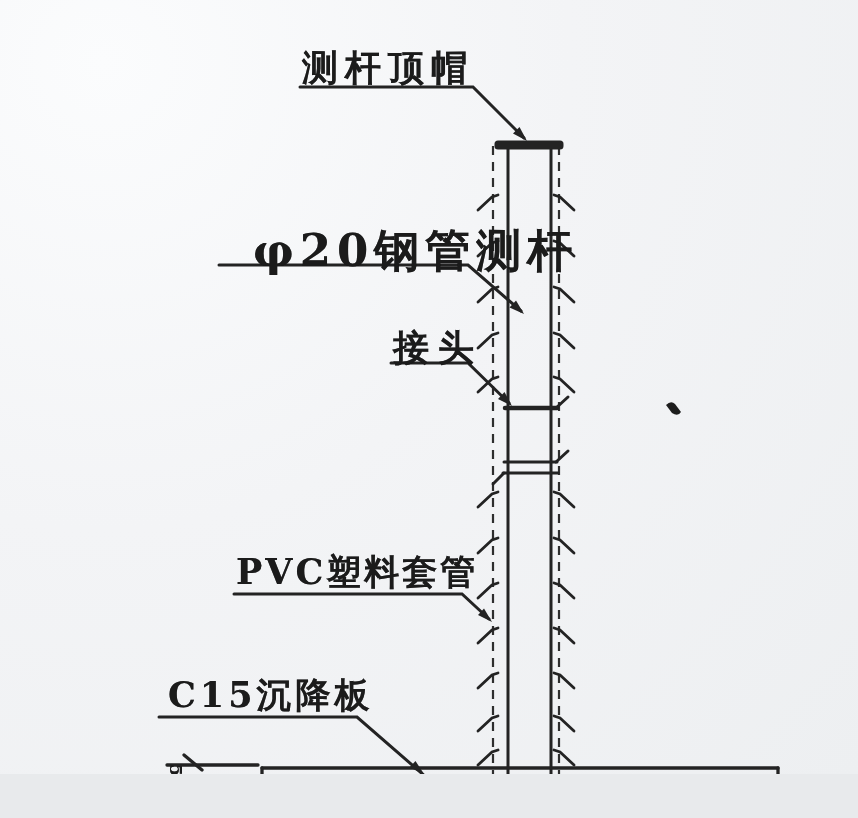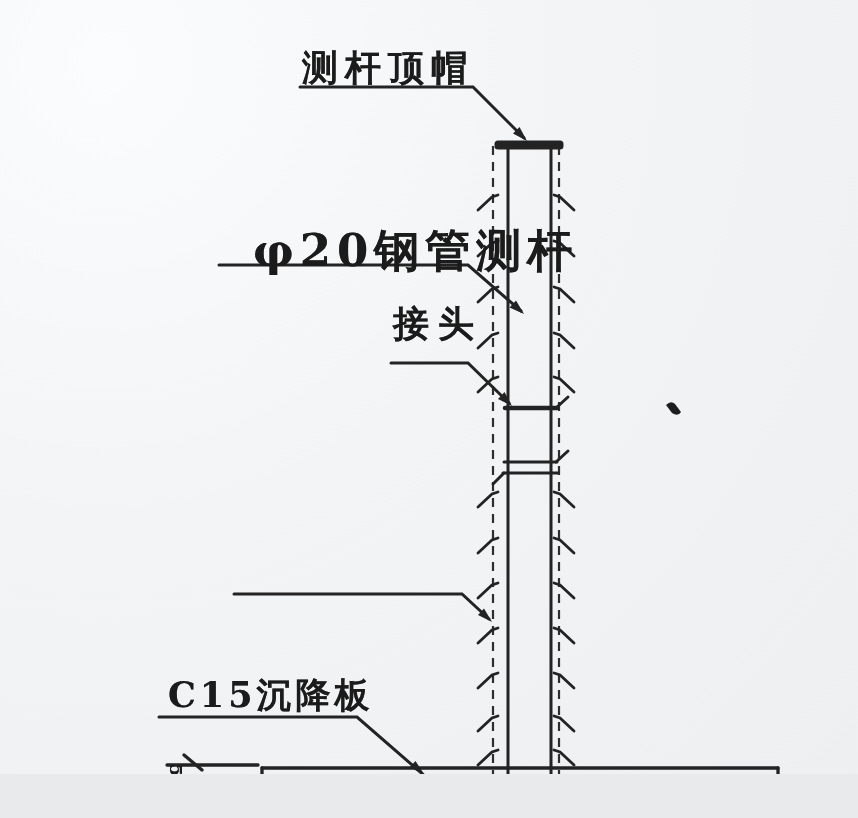--- a/index.html
+++ b/index.html
@@ -8,21 +8,21 @@
     background:radial-gradient(circle at 12% 8%, #fbfcfd 0%, #f3f4f6 45%, #edeff1 100%);
     font-family:"DejaVu Serif","Liberation Serif",serif;
   }
   .stage svg{position:absolute;left:0;top:0;}
   .lbl{
     position:absolute;font-weight:700;color:#1b1b1b;white-space:nowrap;
     text-shadow:0 0 .6px rgba(0,0,0,.55);
   }
   .lbl-top-cap {left:302px;top:44px; font-size:36px;letter-spacing:7px;}
   .lbl-rod     {left:224px;top:221px;font-size:45px;letter-spacing:6px;margin-left:29px;}
-  .lbl-joint   {left:393px;top:300px;font-size:36px;letter-spacing:9px;}
+  .lbl-joint   {left:393px;top:324px;font-size:36px;letter-spacing:9px;}
   .lbl-pvc     {left:236px;top:549px;font-size:35px;letter-spacing:3px;}
   .lbl-plate   {left:168px;top:672px;font-size:35px;letter-spacing:4px;}
   .lbl-dim{
     left:163px;top:768px;width:26px;height:18px;font-size:17px;letter-spacing:1px;
     transform:rotate(90deg);transform-origin:center;text-align:center;line-height:18px;
   }
 </style>
 </head>
 <body>
 
@@ -109,17 +109,18 @@
 
     <path d="M666 405 Q671 400 675 404 L681 412 Q678 417 672 413 Z" fill="#1d1d1d"></path>
   </svg>
 
   <div class="lbl lbl-top-cap">测杆顶帽</div>
 
   <div class="lbl lbl-rod">φ20钢管测杆</div>
 
   <div class="lbl lbl-joint">接头</div>
 
+  <div class="lbl lbl-pvc">PVC塑料套管</div>
 
   <div class="lbl lbl-plate">C15沉降板</div>
 
   <div class="lbl lbl-dim">50</div>
 </div>
 
 </body></html>

